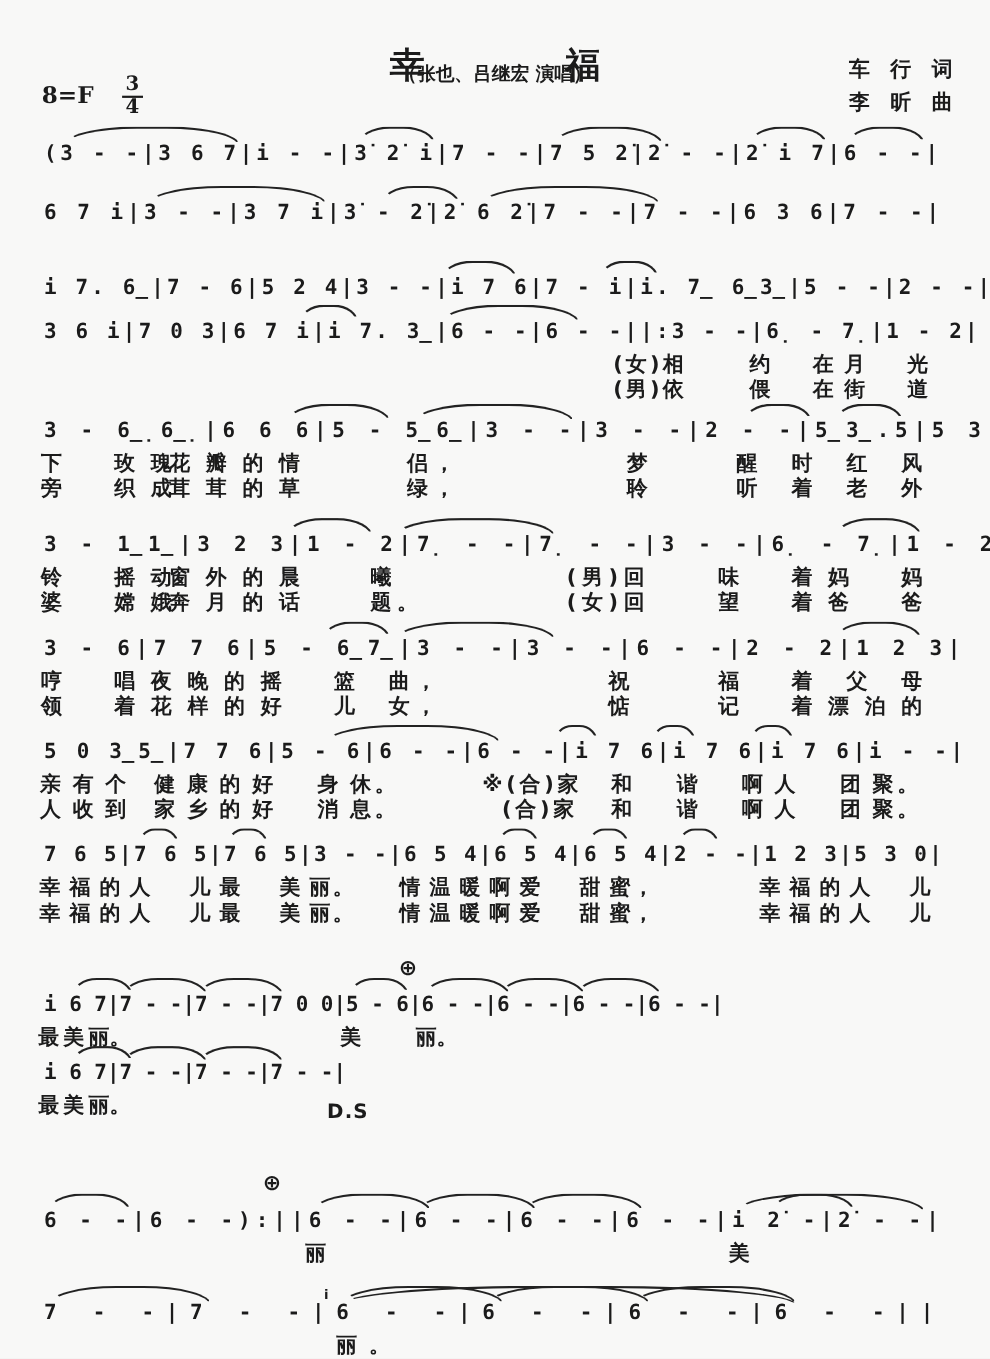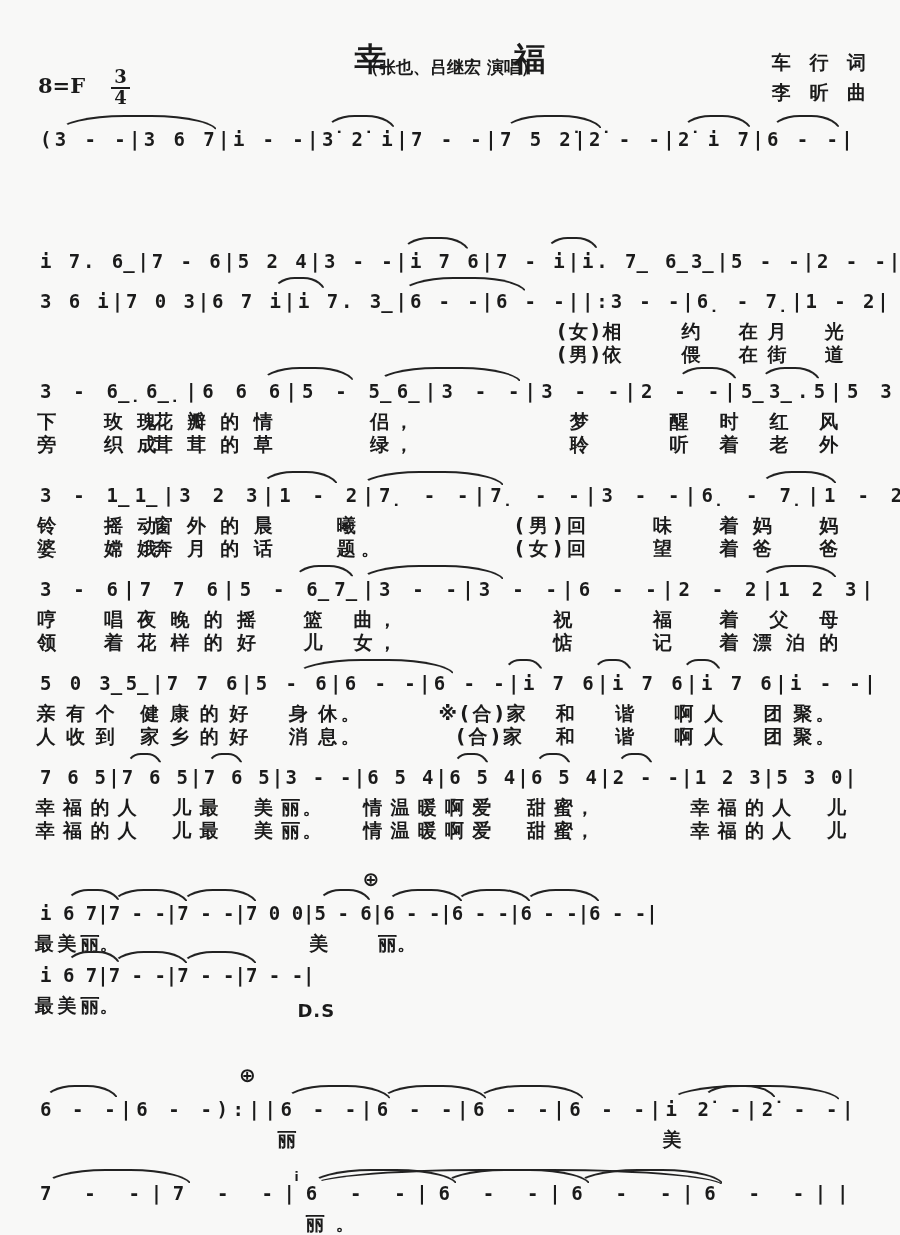--- a/index.html
+++ b/index.html
@@ -30,20 +30,21 @@
 <div id="page">
   <div class="hdr-title">幸 福</div>
   <div class="hdr-sub">（张也、吕继宏 演唱）</div>
   <div class="credit c1">车 行 词</div>
   <div class="credit c2">李 昕 曲</div>
   <div class="keysig">
     <span>8=F</span><span class="frac"><span class="num">3</span><span class="den">4</span></span>
   </div>
   <div id="score"></div>
 <div class="mline " style="top: 126px; left: 40px; letter-spacing: 3.4px;"><span class="ntext">(3 - -|3 6 7|i - -|3̇ 2̇ i|7 - -|7 5 2̇|2̇ - -|2̇ i 7|6 - -|</span><div class="slur" style="left: 17.8069px; width: 155.81px;"></div><div class="slur" style="left: 284.91px; width: 66.7758px;"></div><div class="slur" style="left: 462.979px; width: 96.4539px;"></div><div class="slur" style="left: 641.048px; width: 66.7758px;"></div><div class="slur" style="left: 730.082px; width: 66.7758px;"></div></div>
+    <div class="mline " style="top: 180px; left: 40px; letter-spacing: 3.7px;"><span class="ntext">6 7 i|3 - -|3 7 i|3̇ - 2̇|2̇ 6 2̇|7 - -|7 - -|6 3 6|7 - -|</span><div class="slur" style="left: 93.8622px; width: 158.96px;"></div><div class="slur" style="left: 305.809px; width: 68.1258px;"></div><div class="slur" style="left: 396.643px; width: 158.96px;"></div></div>
     <div class="mline " style="top: 248px; left: 40px; letter-spacing: 2.9px;"><span class="ntext">i 7. 6̲|7 - 6|5 2 4|3 - -|i 7 6|7 - i|i. 7̲ 6̲3̲|5 - -|2 - -|</span><div class="slur" style="left: 361.344px; width: 64.5258px;"></div><div class="slur" style="left: 504.735px; width: 50.1867px;"></div></div>
     <div class="mline " style="top: 288px; left: 40px; letter-spacing: 2.9px;"><span class="ntext">3 6 i|7 0 3|6 7 i|i 7. 3̲|6 - -|6 - -||:3 - -|6̣ - 7̣|1 - 2|</span><div class="slur" style="left: 232.293px; width: 50.1867px;"></div><div class="slur" style="left: 361.344px; width: 121.882px;"></div><span class="lyr r0" style="left: 517.393px;">(女)相</span><span class="lyr r0" style="left: 641.427px;">约</span><span class="lyr r0" style="left: 698.784px;">在</span><span class="lyr r0" style="left: 727.462px;">月</span><span class="lyr r0" style="left: 784.818px;">光</span><span class="lyr r1" style="left: 517.393px;">(男)依</span><span class="lyr r1" style="left: 641.427px;">偎</span><span class="lyr r1" style="left: 698.784px;">在</span><span class="lyr r1" style="left: 727.462px;">街</span><span class="lyr r1" style="left: 784.818px;">道</span></div>
     <div class="mline " style="top: 378px; left: 40px; letter-spacing: 5.2px;"><span class="ntext">3 - 6̲̣6̲̣|6 6 6|5 - 5̲6̲|3 - -|3 - -|2 - -|5̲3̲.5|5 3 5|</span><div class="slur" style="left: 219.636px; width: 91.5148px;"></div><div class="slur" style="left: 336.109px; width: 141.432px;"></div><div class="slur" style="left: 635.612px; width: 58.2367px;"></div><div class="slur" style="left: 718.808px; width: 58.2367px;"></div><span class="lyr r0" style="left: -2.68047px;">下</span><span class="lyr r0" style="left: 63.8758px;">玫</span><span class="lyr r0" style="left: 97.1539px;">瑰</span><span class="lyr r0" style="left: 113.793px;">花</span><span class="lyr r0" style="left: 147.071px;">瓣</span><span class="lyr r0" style="left: 180.349px;">的</span><span class="lyr r0" style="left: 213.627px;">情</span><span class="lyr r0" style="left: 330.101px;">侣，</span><span class="lyr r0" style="left: 529.77px;">梦</span><span class="lyr r0" style="left: 629.604px;">醒</span><span class="lyr r0" style="left: 679.521px;">时</span><span class="lyr r0" style="left: 729.438px;">红</span><span class="lyr r0" style="left: 779.355px;">风</span><span class="lyr r1" style="left: -2.68047px;">旁</span><span class="lyr r1" style="left: 63.8758px;">织</span><span class="lyr r1" style="left: 97.1539px;">成</span><span class="lyr r1" style="left: 113.793px;">茸</span><span class="lyr r1" style="left: 147.071px;">茸</span><span class="lyr r1" style="left: 180.349px;">的</span><span class="lyr r1" style="left: 213.627px;">草</span><span class="lyr r1" style="left: 330.101px;">绿，</span><span class="lyr r1" style="left: 529.77px;">聆</span><span class="lyr r1" style="left: 629.604px;">听</span><span class="lyr r1" style="left: 679.521px;">着</span><span class="lyr r1" style="left: 729.438px;">老</span><span class="lyr r1" style="left: 779.355px;">外</span></div>
     <div class="mline " style="top: 482px; left: 40px; letter-spacing: 5.2px;"><span class="ntext">3 - 1̲1̲|3 2 3|1 - 2|7̣ - -|7̣ - -|3 - -|6̣ - 7̣|1 - 2|</span><div class="slur" style="left: 219.636px; width: 74.8758px;"></div><div class="slur" style="left: 319.47px; width: 141.432px;"></div><div class="slur" style="left: 718.808px; width: 74.8758px;"></div><span class="lyr r0" style="left: -2.68047px;">铃</span><span class="lyr r0" style="left: 63.8758px;">摇</span><span class="lyr r0" style="left: 97.1539px;">动</span><span class="lyr r0" style="left: 113.793px;">窗</span><span class="lyr r0" style="left: 147.071px;">外</span><span class="lyr r0" style="left: 180.349px;">的</span><span class="lyr r0" style="left: 213.627px;">晨</span><span class="lyr r0" style="left: 296.823px;">曦</span><span class="lyr r0" style="left: 475.13px;">(男)回</span><span class="lyr r0" style="left: 612.965px;">味</span><span class="lyr r0" style="left: 679.521px;">着</span><span class="lyr r0" style="left: 712.799px;">妈</span><span class="lyr r0" style="left: 779.355px;">妈</span><span class="lyr r1" style="left: -2.68047px;">婆</span><span class="lyr r1" style="left: 63.8758px;">嫦</span><span class="lyr r1" style="left: 97.1539px;">娥</span><span class="lyr r1" style="left: 113.793px;">奔</span><span class="lyr r1" style="left: 147.071px;">月</span><span class="lyr r1" style="left: 180.349px;">的</span><span class="lyr r1" style="left: 213.627px;">话</span><span class="lyr r1" style="left: 296.823px;">题。</span><span class="lyr r1" style="left: 475.13px;">(女)回</span><span class="lyr r1" style="left: 612.965px;">望</span><span class="lyr r1" style="left: 679.521px;">着</span><span class="lyr r1" style="left: 712.799px;">爸</span><span class="lyr r1" style="left: 779.355px;">爸</span></div>
     <div class="mline " style="top: 576px; left: 40px; letter-spacing: 5.2px;"><span class="ntext">3 - 6|7 7 6|5 - 6̲7̲|3 - -|3 - -|6 - -|2 - 2|1 2 3|</span><div class="slur" style="left: 252.914px; width: 58.2367px;"></div><div class="slur" style="left: 319.47px; width: 141.432px;"></div><div class="slur" style="left: 718.808px; width: 74.8758px;"></div><span class="lyr r0" style="left: -2.68047px;">哼</span><span class="lyr r0" style="left: 63.8758px;">唱</span><span class="lyr r0" style="left: 97.1539px;">夜</span><span class="lyr r0" style="left: 130.432px;">晚</span><span class="lyr r0" style="left: 163.71px;">的</span><span class="lyr r0" style="left: 196.988px;">摇</span><span class="lyr r0" style="left: 263.545px;">篮</span><span class="lyr r0" style="left: 313.462px;">曲，</span><span class="lyr r0" style="left: 513.13px;">祝</span><span class="lyr r0" style="left: 612.965px;">福</span><span class="lyr r0" style="left: 679.521px;">着</span><span class="lyr r0" style="left: 729.438px;">父</span><span class="lyr r0" style="left: 779.355px;">母</span><span class="lyr r1" style="left: -2.68047px;">领</span><span class="lyr r1" style="left: 63.8758px;">着</span><span class="lyr r1" style="left: 97.1539px;">花</span><span class="lyr r1" style="left: 130.432px;">样</span><span class="lyr r1" style="left: 163.71px;">的</span><span class="lyr r1" style="left: 196.988px;">好</span><span class="lyr r1" style="left: 263.545px;">儿</span><span class="lyr r1" style="left: 313.462px;">女，</span><span class="lyr r1" style="left: 513.13px;">惦</span><span class="lyr r1" style="left: 612.965px;">记</span><span class="lyr r1" style="left: 679.521px;">着</span><span class="lyr r1" style="left: 712.799px;">漂</span><span class="lyr r1" style="left: 746.077px;">泊</span><span class="lyr r1" style="left: 779.355px;">的</span></div>
     <div class="mline " style="top: 670px; left: 40px; letter-spacing: 3.4px;"><span class="ntext">5 0 3̲5̲|7 7 6|5 - 6|6 - -|6 - -|i 7 6|i 7 6|i 7 6|i - -|</span><div class="slur" style="left: 255.232px; width: 155.81px;"></div><div class="slur" style="left: 462.979px; width: 37.0977px;"></div><div class="slur" style="left: 552.013px; width: 37.0977px;"></div><div class="slur" style="left: 641.048px; width: 37.0977px;"></div><span class="lyr r0" style="left: -3.58047px;">亲</span><span class="lyr r0" style="left: 26.0977px;">有</span><span class="lyr r0" style="left: 55.7758px;">个</span><span class="lyr r0" style="left: 100.293px;">健</span><span class="lyr r0" style="left: 129.971px;">康</span><span class="lyr r0" style="left: 159.649px;">的</span><span class="lyr r0" style="left: 189.327px;">好</span><span class="lyr r0" style="left: 248.684px;">身</span><span class="lyr r0" style="left: 278.362px;">休。</span><span class="lyr r0" style="left: 398.43px;">※(合)家</span><span class="lyr r0" style="left: 515.787px;">和</span><span class="lyr r0" style="left: 575.143px;">谐</span><span class="lyr r0" style="left: 634.499px;">啊</span><span class="lyr r0" style="left: 664.177px;">人</span><span class="lyr r0" style="left: 723.534px;">团</span><span class="lyr r0" style="left: 753.212px;">聚。</span><span class="lyr r1" style="left: -3.58047px;">人</span><span class="lyr r1" style="left: 26.0977px;">收</span><span class="lyr r1" style="left: 55.7758px;">到</span><span class="lyr r1" style="left: 100.293px;">家</span><span class="lyr r1" style="left: 129.971px;">乡</span><span class="lyr r1" style="left: 159.649px;">的</span><span class="lyr r1" style="left: 189.327px;">好</span><span class="lyr r1" style="left: 248.684px;">消</span><span class="lyr r1" style="left: 278.362px;">息。</span><span class="lyr r1" style="left: 416.43px;">(合)家</span><span class="lyr r1" style="left: 515.787px;">和</span><span class="lyr r1" style="left: 575.143px;">谐</span><span class="lyr r1" style="left: 634.499px;">啊</span><span class="lyr r1" style="left: 664.177px;">人</span><span class="lyr r1" style="left: 723.534px;">团</span><span class="lyr r1" style="left: 753.212px;">聚。</span></div>
     <div class="mline " style="top: 764px; left: 40px; letter-spacing: 2.2px;"><span class="ntext">7 6 5|7 6 5|7 6 5|3 - -|6 5 4|6 5 4|6 5 4|2 - -|1 2 3|5 3 0|</span><div class="slur" style="left: 84.5622px; width: 34.0977px;"></div><div class="slur" style="left: 166.397px; width: 34.0977px;"></div><div class="slur" style="left: 411.9px; width: 34.0977px;"></div><div class="slur" style="left: 493.734px; width: 34.0977px;"></div><div class="slur" style="left: 575.568px; width: 34.0977px;"></div><span class="lyr r0" style="left: -4.18047px;">幸</span><span class="lyr r0" style="left: 23.0977px;">福</span><span class="lyr r0" style="left: 50.3758px;">的</span><span class="lyr r0" style="left: 77.6539px;">人</span><span class="lyr r0" style="left: 132.21px;">儿</span><span class="lyr r0" style="left: 159.488px;">最</span><span class="lyr r0" style="left: 214.045px;">美</span><span class="lyr r0" style="left: 241.323px;">丽。</span><span class="lyr r0" style="left: 323.157px;">情</span><span class="lyr r0" style="left: 350.435px;">温</span><span class="lyr r0" style="left: 377.713px;">暖</span><span class="lyr r0" style="left: 404.991px;">啊</span><span class="lyr r0" style="left: 432.27px;">爱</span><span class="lyr r0" style="left: 486.826px;">甜</span><span class="lyr r0" style="left: 514.104px;">蜜，</span><span class="lyr r0" style="left: 650.495px;">幸</span><span class="lyr r0" style="left: 677.773px;">福</span><span class="lyr r0" style="left: 705.051px;">的</span><span class="lyr r0" style="left: 732.329px;">人</span><span class="lyr r0" style="left: 786.885px;">儿</span><span class="lyr r1" style="left: -4.18047px;">幸</span><span class="lyr r1" style="left: 23.0977px;">福</span><span class="lyr r1" style="left: 50.3758px;">的</span><span class="lyr r1" style="left: 77.6539px;">人</span><span class="lyr r1" style="left: 132.21px;">儿</span><span class="lyr r1" style="left: 159.488px;">最</span><span class="lyr r1" style="left: 214.045px;">美</span><span class="lyr r1" style="left: 241.323px;">丽。</span><span class="lyr r1" style="left: 323.157px;">情</span><span class="lyr r1" style="left: 350.435px;">温</span><span class="lyr r1" style="left: 377.713px;">暖</span><span class="lyr r1" style="left: 404.991px;">啊</span><span class="lyr r1" style="left: 432.27px;">爱</span><span class="lyr r1" style="left: 486.826px;">甜</span><span class="lyr r1" style="left: 514.104px;">蜜，</span><span class="lyr r1" style="left: 650.495px;">幸</span><span class="lyr r1" style="left: 677.773px;">福</span><span class="lyr r1" style="left: 705.051px;">的</span><span class="lyr r1" style="left: 732.329px;">人</span><span class="lyr r1" style="left: 786.885px;">儿</span></div>
     <div class="mline " style="top: 900px; left: 40px; letter-spacing: 0px;"><span class="ntext">i 6 7|7 - -|7 - -|7 0 0|5 - 6|6 - -|6 - -|6 - -|6 - -|</span><div class="slur" style="left: 25.1659px; width: 51.4758px;"></div><div class="slur" style="left: 70.9222px; width: 74.3539px;"></div><div class="slur" style="left: 139.557px; width: 74.3539px;"></div><div class="slur" style="left: 276.825px; width: 51.4758px;"></div><div class="slur" style="left: 345.46px; width: 74.3539px;"></div><div class="slur" style="left: 414.094px; width: 74.3539px;"></div><div class="slur" style="left: 482.728px; width: 74.3539px;"></div><span class="mark coda" style="left: 322.582px;">⊕</span><span class="lyr r0" style="left: -5.28047px;">最</span><span class="lyr r0" style="left: 17.5977px;">美</span><span class="lyr r0" style="left: 40.4758px;">丽。</span><span class="lyr r0" style="left: 269.257px;">美</span><span class="lyr r0" style="left: 337.891px;">丽。</span></div>
     <div class="mline " style="top: 962px; left: 40px; letter-spacing: 0px;"><span class="ntext">i 6 7|7 - -|7 - -|7 - -|</span><div class="slur" style="left: 25.1659px; width: 51.4758px;"></div><div class="slur" style="left: 70.9222px; width: 74.3539px;"></div><div class="slur" style="left: 139.557px; width: 74.3539px;"></div><span class="mark ds" style="left: 257.379px;">D.S</span><span class="lyr r0" style="left: -5.28047px;">最</span><span class="lyr r0" style="left: 17.5977px;">美</span><span class="lyr r0" style="left: 40.4758px;">丽。</span></div>
     <div class="mline " style="top: 1096px; left: 40px; letter-spacing: 4.6px;"><span class="ntext">6 - -|6 - -):||6 - -|6 - -|6 - -|6 - -|i 2̇ -|2̇ - -|</span><div class="slur" style="left: 3.20781px; width: 72.1758px;"></div><div class="slur" style="left: 243.794px; width: 104.254px;"></div><div class="slur" style="left: 340.028px; width: 104.254px;"></div><div class="slur" style="left: 436.262px; width: 104.254px;"></div><div class="slur" style="left: 628.731px; width: 168.41px;"></div><div class="slur" style="left: 660.809px; width: 72.1758px;"></div><span class="mark coda" style="left: 198.884px;">⊕</span><span class="lyr r0" style="left: 237.605px;">丽</span><span class="lyr r0" style="left: 622.543px;">美</span></div>

